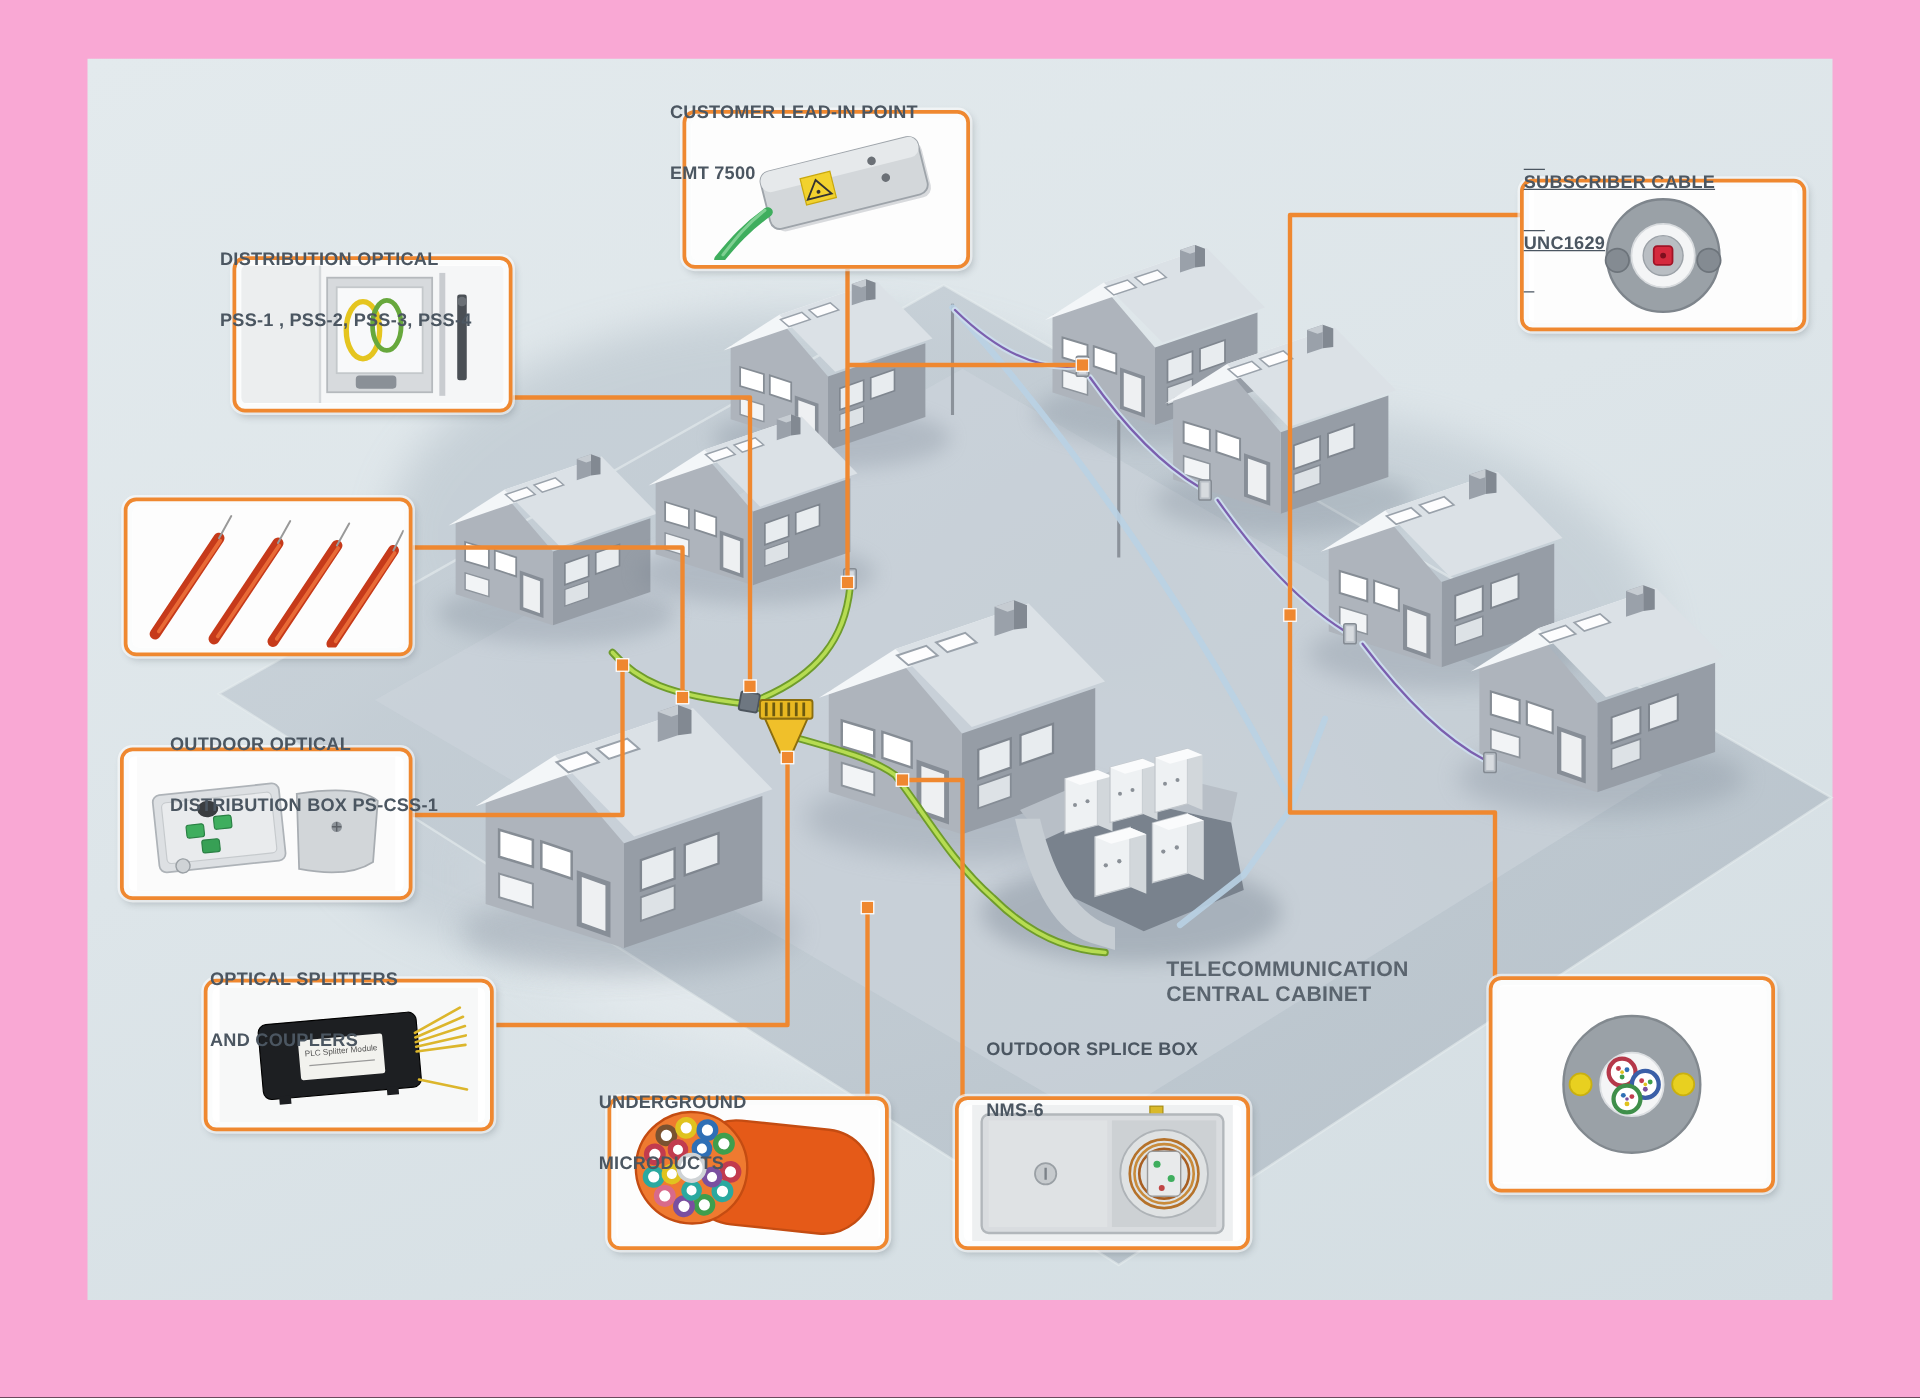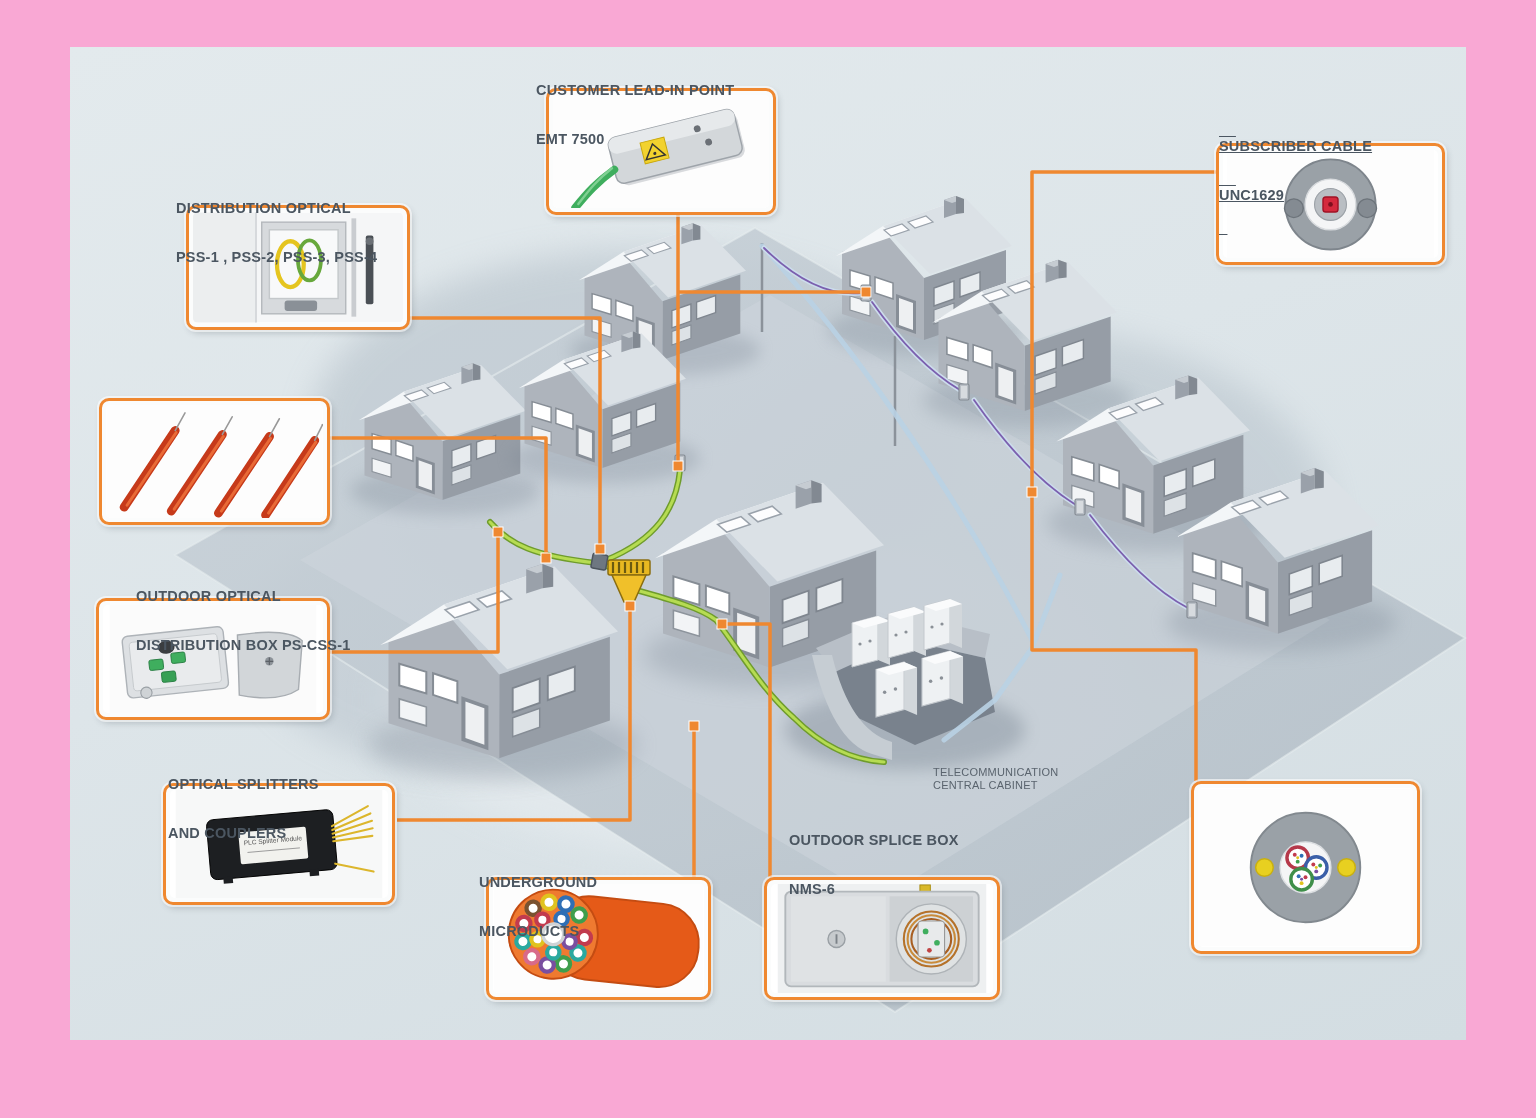--- a/index.html
+++ b/index.html
@@ -7,21 +7,21 @@
          font-family:"Liberation Sans",sans-serif;}
   #canvas{position:absolute;left:70px;top:47px;width:1396px;height:993px;
           background:linear-gradient(160deg,#e3eaed 0%,#dde5e9 45%,#d3dde2 100%);}
   #scene{position:absolute;left:0;top:0;width:1536px;height:1118px;z-index:1;}
   .clabel{position:absolute;z-index:3;font-weight:700;font-size:14.5px;line-height:1.12;
           letter-spacing:.2px;color:#4b5661;white-space:pre;}
   .callout{position:absolute;z-index:2;background:#fbfcfc;border:3px solid #ef8830;
            border-radius:10px;box-shadow:0 0 0 2px rgba(255,255,255,.6),2px 3px 6px rgba(60,70,80,.25);
            padding:4px;box-sizing:border-box;}
   .callout svg{display:block;width:100%;height:100%;border-radius:5px;background:#fff;}
-  .office-label{position:absolute;z-index:2;font-weight:400;font-size:11px;line-height:1.15;
+  .office-label{position:absolute;z-index:2;font-weight:700;font-size:17px;line-height:1.15;
                 color:#5a646e;letter-spacing:.2px;}
   
   .gOut{stroke:#6f9c2c;stroke-width:6;fill:none;stroke-linecap:round;stroke-linejoin:round;}
   .gIn{stroke:#b6dc52;stroke-width:3;fill:none;stroke-linecap:round;stroke-linejoin:round;}
   .duct{stroke:#b9d2e4;stroke-width:5;fill:none;stroke-linecap:round;stroke-linejoin:round;opacity:.9;}
   .arcU{stroke:#ccdcec;stroke-width:5;fill:none;stroke-linecap:round;}
   .arcP{stroke:#7b5fae;stroke-width:1.8;fill:none;stroke-linecap:round;}
   .oc{stroke:#ef8830;stroke-width:3.5;fill:none;stroke-linejoin:round;}
   .ocm{fill:#ef8830;stroke:#fff;stroke-width:1;}
   .pole{stroke:#8b929a;stroke-width:2.5;}

